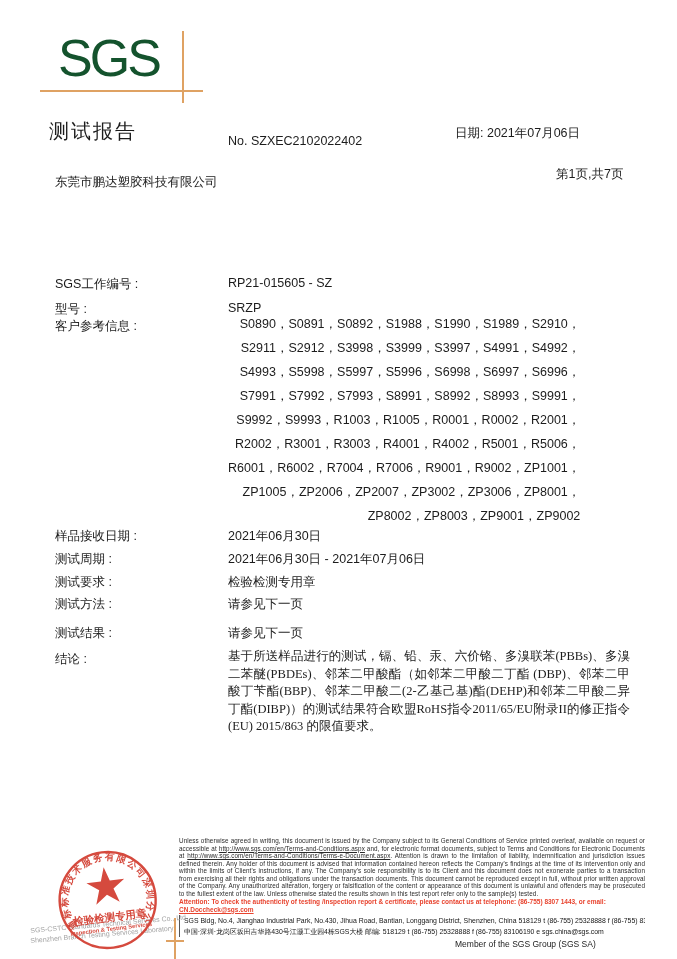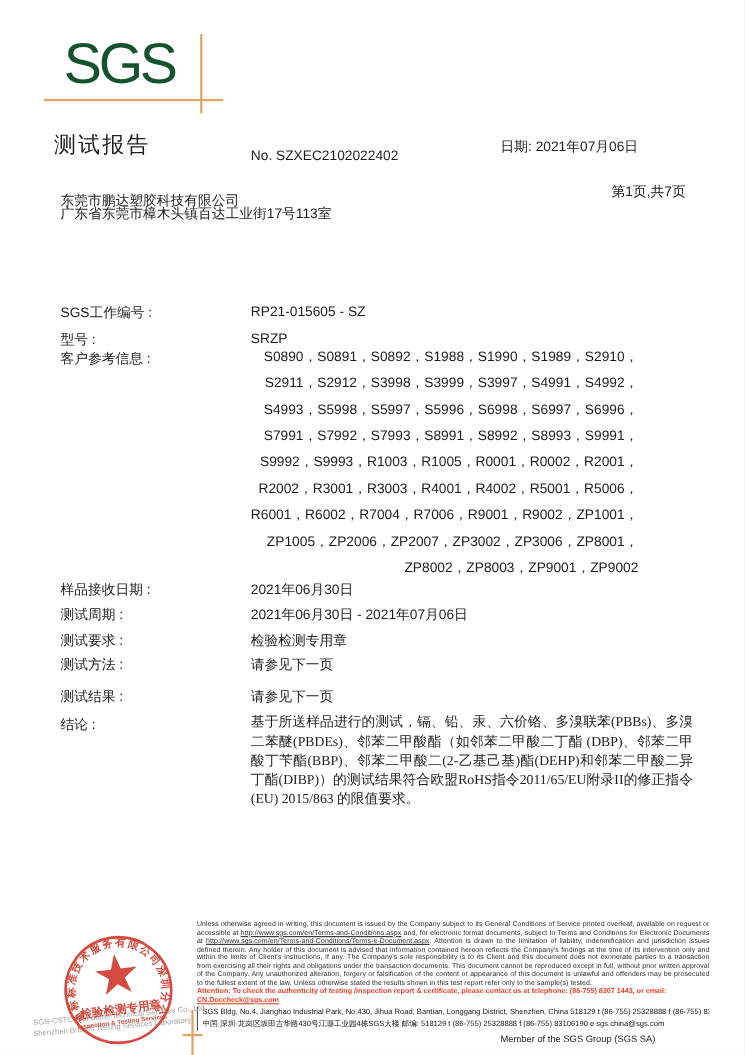--- a/index.html
+++ b/index.html
@@ -76,21 +76,20 @@
   <div class="abs logo-text">SGS</div>
   <div class="abs crop-h"></div>
   <div class="abs crop-v"></div>
 
   <div class="abs report-title">测试报告</div>
   <div class="abs report-no">No. SZXEC2102022402</div>
   <div class="abs report-date">日期: 2021年07月06日</div>
   <div class="abs report-page">第1页,共7页</div>
 
   <div class="abs company-name">东莞市鹏达塑胶科技有限公司</div>
-  <div class="abs company-addr">广东省东莞市樟木头镇百达工业街17号113室</div>
 
 
   <div class="abs flabel" style="top:276px">SGS工作编号 :</div>
   <div class="abs fvalue" style="top:276px">RP21-015605 - SZ</div>
 
   <div class="abs flabel" style="top:301px">型号 :</div>
   <div class="abs fvalue" style="top:301px">SRZP</div>
 
   <div class="abs flabel" style="top:318px">客户参考信息 :</div>
   <div class="abs fvalue codes" style="top:312px">S0890，S0891，S0892，S1988，S1990，S1989，S2910，

